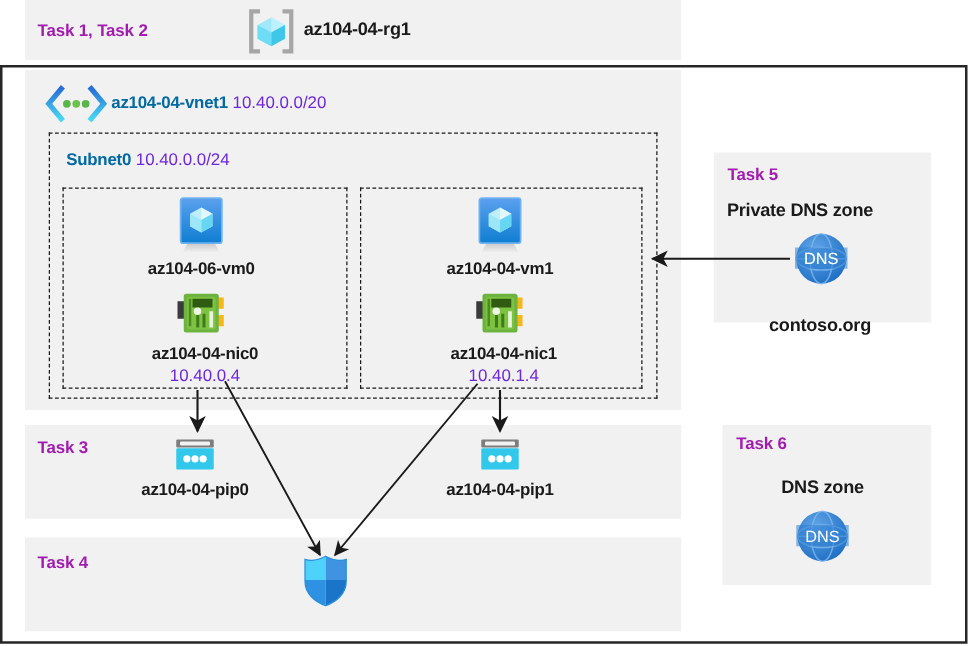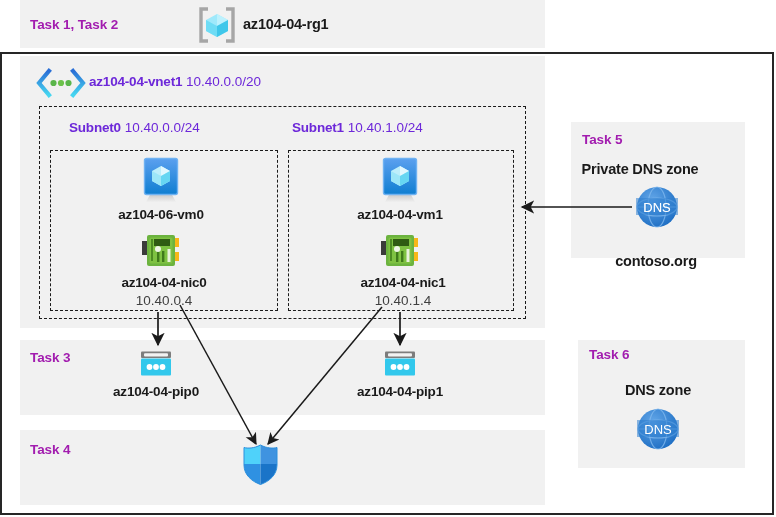--- a/index.html
+++ b/index.html
@@ -27,39 +27,39 @@
     font-weight:bold;
     font-size:13.5px;
     color:#1a1a1a;
     white-space:nowrap;
     letter-spacing:-0.2px;
   }
   .plain-name{
     position:absolute;
     font-weight:normal;
     font-size:13.5px;
-    color:#404040;
+    color:#6d28d9;
     white-space:nowrap;
   }
   .outer-border{
     position:absolute;
     left:0px;top:52px;
     width:774px;height:463px;
     border:2px solid #262626;
     box-sizing:border-box;
     pointer-events:none;
   }
   .dashed-box{
     position:absolute;
     border:1.6px dashed #1a1a1a;
     box-sizing:border-box;
     background:transparent;
   }
   .row-text{position:absolute;white-space:nowrap;font-size:13.5px;}
-  .row-text b{font-weight:bold;color:#6d28d9;letter-spacing:-0.2px;margin-top:22px;}
+  .row-text b{font-weight:bold;color:#0369a1;letter-spacing:-0.2px;margin-top:22px;}
   .row-text span{font-weight:normal;color:#6d28d9;}
   svg.icon{position:absolute;display:block;}
   .arrow-layer{position:absolute;left:0;top:0;width:776px;height:517px;pointer-events:none;}
   .centered{transform:translateX(-50%);}
 </style>
 </head>
 <body>
 
 <div id="canvas">
 
@@ -95,21 +95,21 @@
     <circle cx="25" cy="15" r="3.1" fill="#6cc24a"></circle>
     <circle cx="32.5" cy="15" r="3.1" fill="#5ab54a"></circle>
   </svg>
 
   <div class="row-text" style="left:89px;top:74px;">
     <b>az104-04-vnet1</b><span>&nbsp;</span><span>10.40.0.0/20</span>
   </div>
 
   <div class="dashed-box" style="left:39px;top:106px;width:487px;height:213px;"></div>
 
-  <div class="row-text" style="left:69px;top:120px;">
+  <div class="row-text" style="left:53px;top:120px;">
     <b>Subnet0</b><span>&nbsp;</span><span>10.40.0.0/24</span>
   </div>
 
   <div class="dashed-box" style="left:50px;top:150px;width:228px;height:161px;"></div>
 
   <svg class="icon" style="left:133px;top:157px;" width="56" height="47" viewBox="0 0 56 47">
     <defs>
       <linearGradient id="vmg0" x1="0" y1="0" x2="0" y2="1">
         <stop offset="0%" stop-color="#5ba0ef"></stop>
         <stop offset="100%" stop-color="#0f7ed1"></stop>
@@ -140,23 +140,20 @@
     <rect x="13" y="9" width="2" height="22" fill="#4d8c23"></rect>
     <rect x="19" y="21" width="2.4" height="11" fill="#3f7a1b"></rect>
     <rect x="24" y="21" width="2.4" height="11" fill="#3f7a1b"></rect>
     <rect x="29.5" y="19" width="3" height="13" fill="#e9f2dd"></rect>
     <circle cx="20" cy="19" r="3" fill="#eef6e6"></circle>
   </svg>
 
   <div class="bold-name centered" style="left:164px;top:275px;">az104-04-nic0</div>
   <div class="plain-name centered" style="left:164px;top:293px;">10.40.0.4</div>
 
-  <div class="row-text" style="left:292px;top:120px;">
-    <b>Subnet1</b><span>&nbsp;</span><span>10.40.1.0/24</span>
-  </div>
 
   <div class="dashed-box" style="left:288px;top:150px;width:226px;height:161px;"></div>
 
   <svg class="icon" style="left:372px;top:157px;" width="56" height="47" viewBox="0 0 56 47">
     <defs>
       <linearGradient id="vmg1" x1="0" y1="0" x2="0" y2="1">
         <stop offset="0%" stop-color="#5ba0ef"></stop>
         <stop offset="100%" stop-color="#0f7ed1"></stop>
       </linearGradient>
       <linearGradient id="vmstand1" x1="0" y1="0" x2="0" y2="1">

